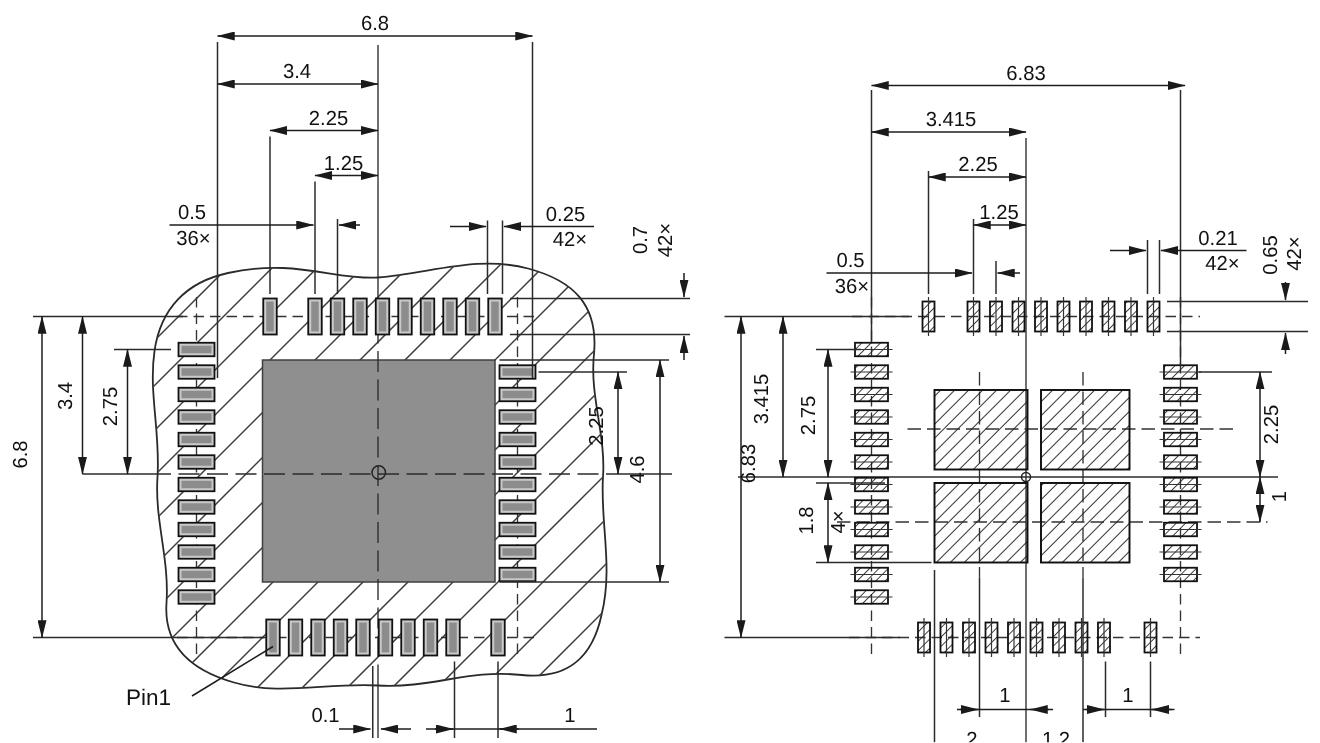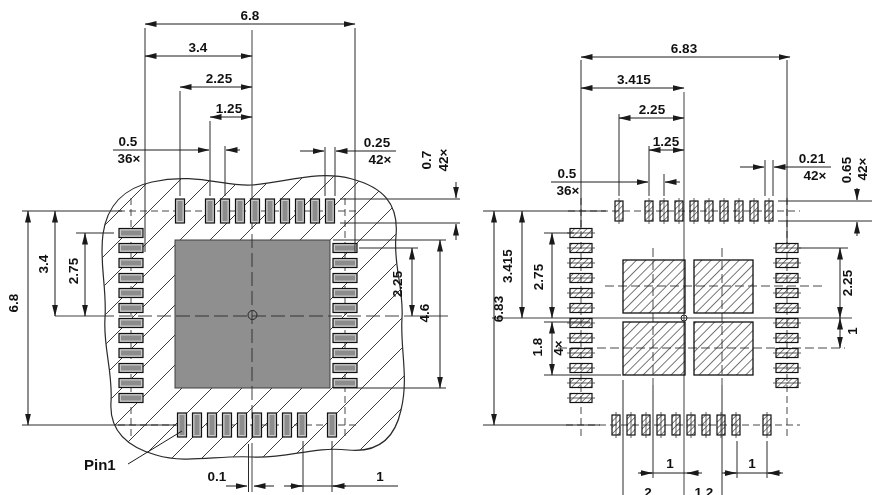--- a/index.html
+++ b/index.html
@@ -1,17 +1,17 @@
 <!DOCTYPE html>
 <html><head>
 <meta charset="utf-8">
 <style>
   html,body{margin:0;padding:0;background:#ffffff;}
   .stage{position:relative;width:880px;height:495px;background:#fff;overflow:hidden;
-         font-family:"Liberation Sans", sans-serif;font-weight:bold;}
+         font-family:"Liberation Sans", sans-serif;}
   svg text{font-family:"Liberation Sans", sans-serif;font-size:13.5px;fill:#111;}
   svg .big{font-size:15px;}
   .ext{stroke:#2b2b2b;stroke-width:1;fill:none;}
   .dim{stroke:#1d1d1d;stroke-width:1;fill:none;}
   .aro{stroke:#1d1d1d;stroke-width:1;fill:none;}
   .base{stroke:#1d1d1d;stroke-width:1;fill:none;}
   .dash{stroke:#333;stroke-width:0.9;stroke-dasharray:7 4;fill:none;}
   .qdash{stroke:#333;stroke-width:0.9;stroke-dasharray:9 4;fill:none;}
   .blob{fill:#ffffff;stroke:#2a2a2a;stroke-width:1.2;}
   .hl{stroke:#3d3d3d;stroke-width:1;}

